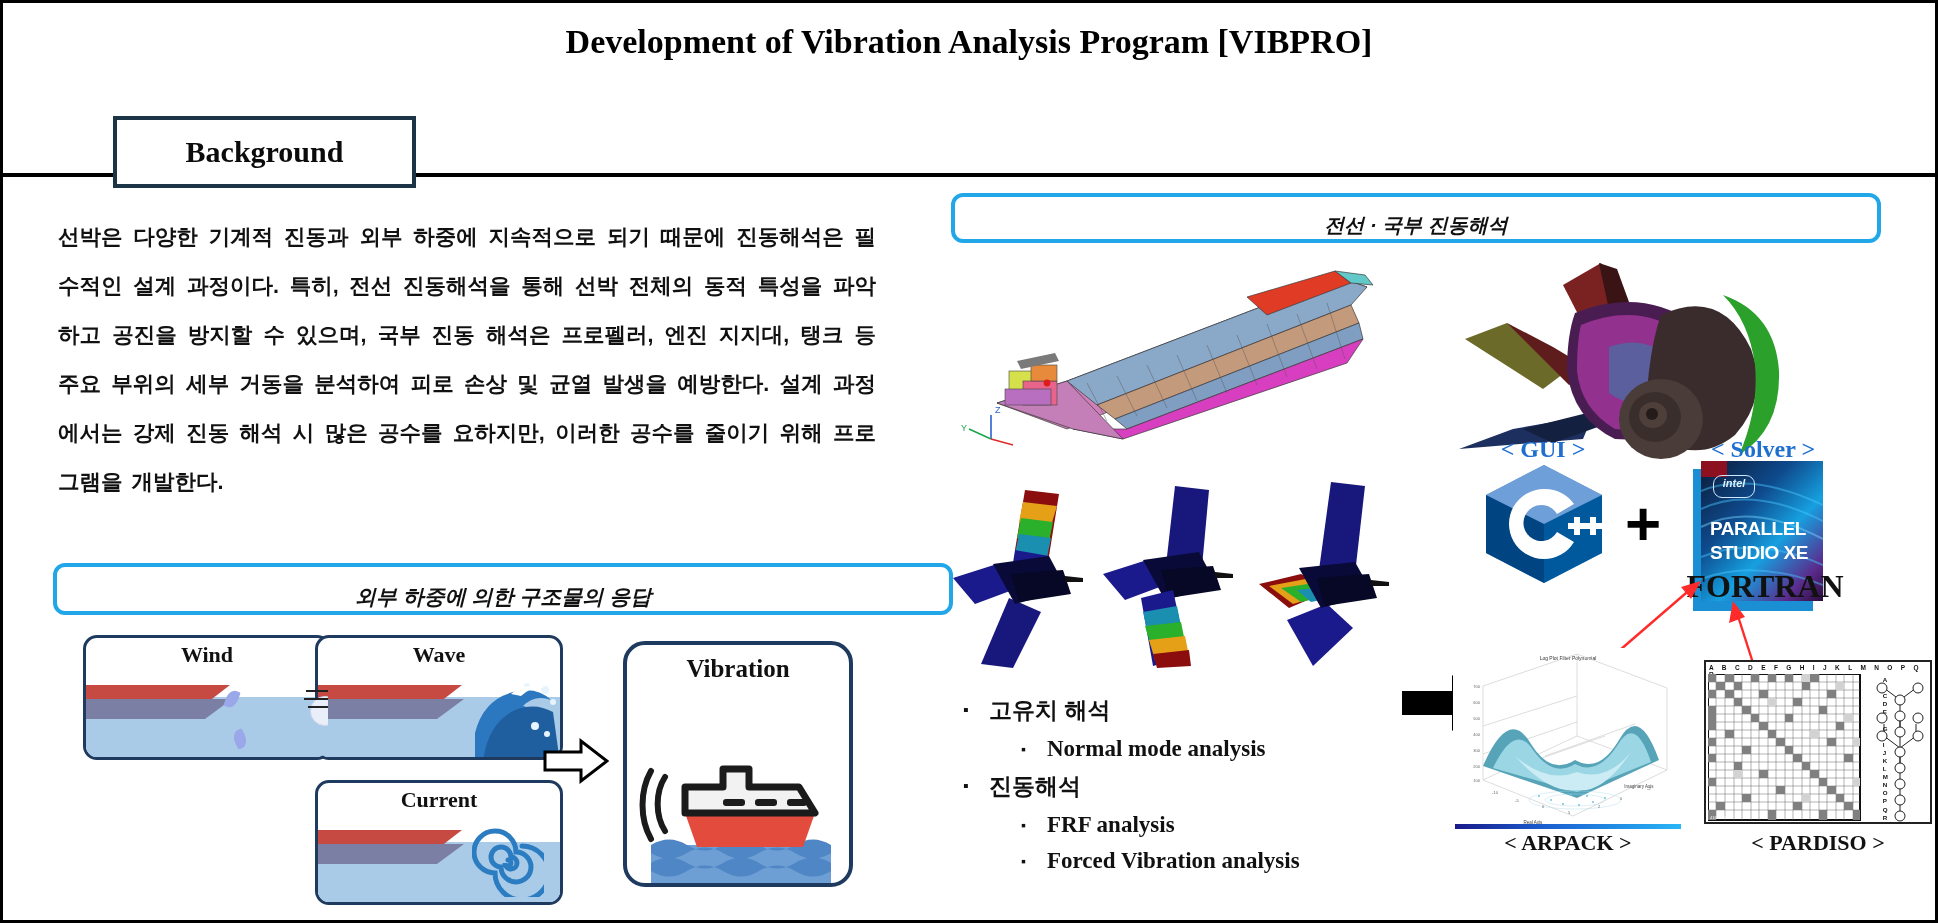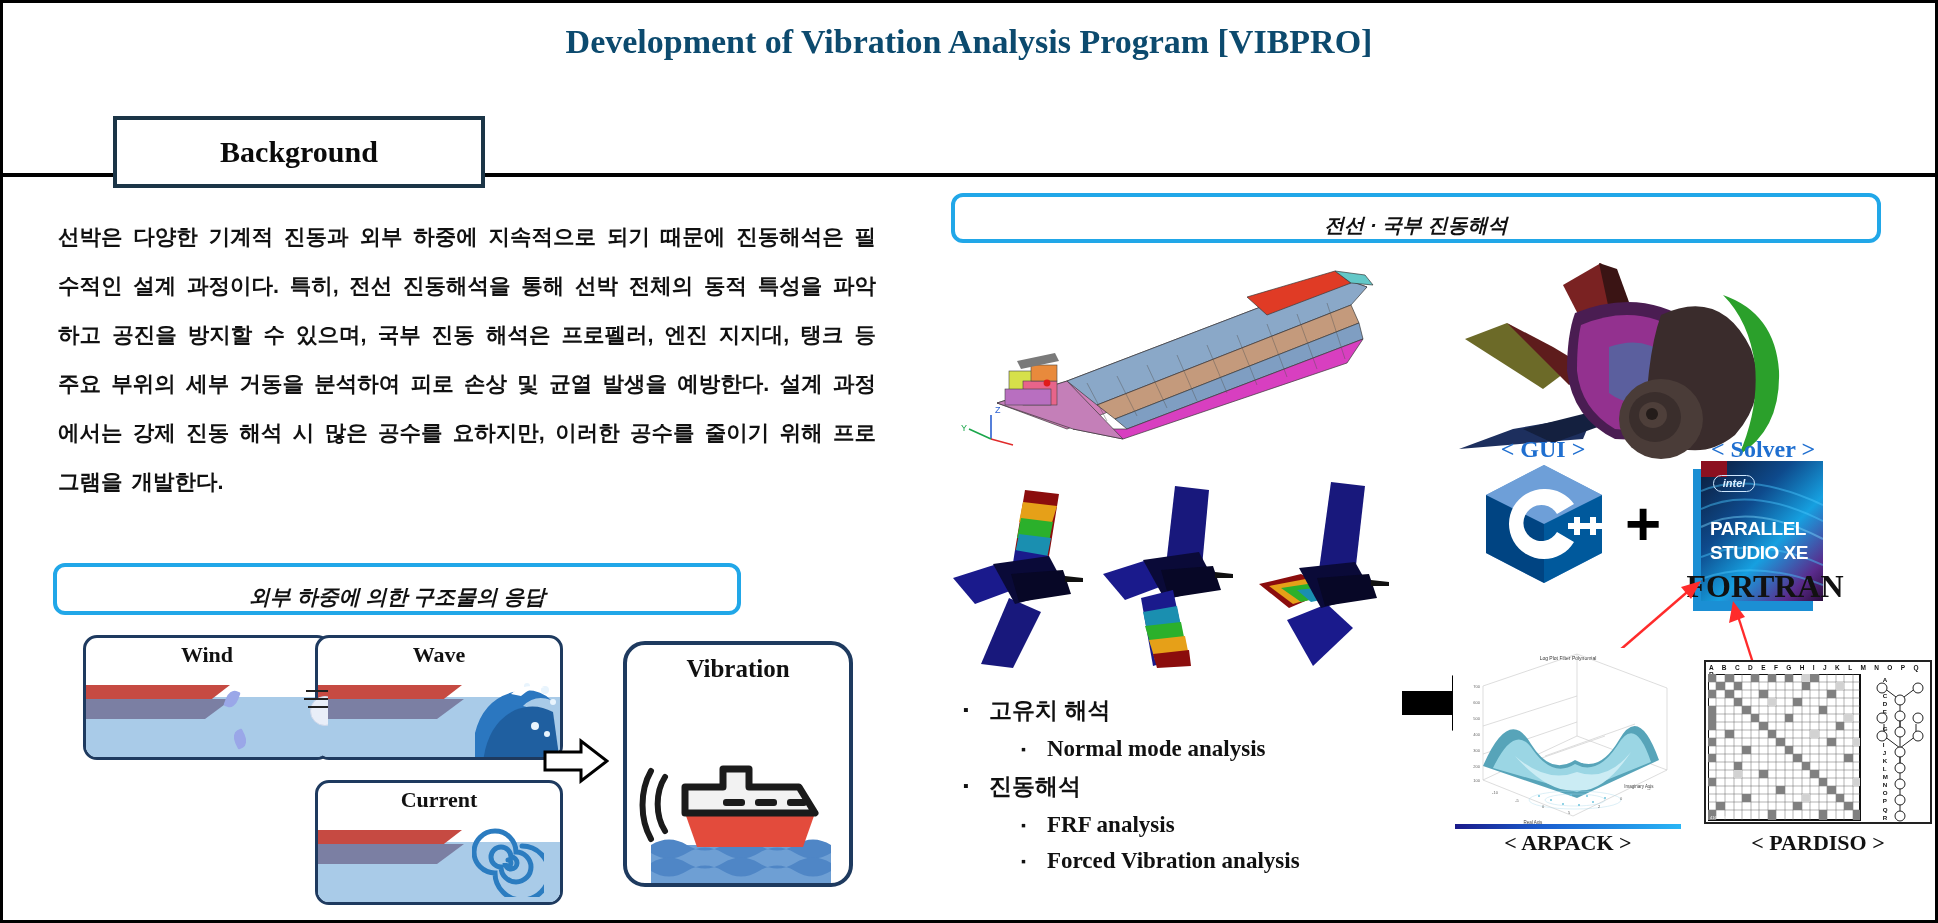--- a/index.html
+++ b/index.html
@@ -18,30 +18,30 @@
   
   .title-bar {
     position: absolute; left: 0; top: 0; width: 100%; height: 172px;
   }
   .slide-title {
     position: absolute; left: 0; top: 20px; width: 100%;
     text-align: center;
     font-family: "Liberation Serif", serif;
     font-weight: bold;
     font-size: 34px;
-    color: #0c4a6e;
+    color: #000000;
     letter-spacing: 0px;
   }
   .title-rule {
     position: absolute; left: 0; top: 170px; width: 100%;
     height: 4px; background: #000000;
   }
   .section-tag {
     position: absolute; left: 110px; top: 113px;
-    width: 372px; height: 72px;
+    width: 303px; height: 72px;
     border: 4px solid #1b3547;
     background: #ffffff;
     display: flex; align-items: center; justify-content: center;
     z-index: 5;
   }
   .section-tag span {
     font-family: "Liberation Serif", serif;
     font-weight: bold; font-size: 30px; color: #0b0b0b;
   }
 
@@ -63,21 +63,21 @@
     border: 4px solid #21a7e8;
     border-radius: 12px;
     background: #ffffff;
     display: flex; align-items: flex-end; justify-content: center;
     font-family: "Liberation Sans", sans-serif;
     font-style: italic;
     font-weight: 600;
     color: #111111;
   }
   #left-banner {
-    position: absolute; left: 50px; top: 370px; width: 688px; height: 52px;
+    position: absolute; left: 50px; top: 370px; width: 900px; height: 52px;
     font-size: 21px;
   }
 
   
   .cards { position: absolute; left: 80px; top: 442px; width: 440px; height: 270px; }
   .card {
     position: absolute; width: 248px; height: 125px;
     border: 3px solid #1e3a5f; border-radius: 14px;
     background: #ffffff; overflow: hidden;
   }
@@ -425,21 +425,21 @@
       <div style="position:absolute;left:0;top:8px;width:120px;height:142px;background:#1b8fd4;"></div>
       <div style="position:absolute;left:8px;top:0;width:122px;height:140px;background:linear-gradient(135deg,#0b1a36 0%,#0e4a8c 35%,#16a0e0 60%,#5a2b8c 85%,#2b0c3c 100%);overflow:hidden;">
         <div style="position:absolute;left:0;top:0;width:26px;height:16px;background:#8c1020;"></div>
         <svg width="122" height="140" viewBox="0 0 122 140" style="position:absolute;left:0;top:0;opacity:.45">
           <path d="M0 30 Q50 10 122 44" fill="none" stroke="#49c8ff" stroke-width="2"></path>
           <path d="M0 48 Q50 24 122 60" fill="none" stroke="#49c8ff" stroke-width="2"></path>
           <path d="M0 66 Q50 40 122 78" fill="none" stroke="#7ad8ff" stroke-width="2"></path>
           <path d="M0 96 Q54 74 122 104" fill="none" stroke="#49c8ff" stroke-width="2"></path>
           <path d="M0 118 Q54 98 122 124" fill="none" stroke="#49c8ff" stroke-width="2"></path>
         </svg>
-        <div style="position:absolute;left:12px;top:14px;width:42px;height:17px;border:1.5px solid #cfe8ff;border-radius:9px;color:#dff0ff;font:italic 600 11px 'Liberation Sans',sans-serif;text-align:center;line-height:15px;">intel</div>
+        <div style="position:absolute;left:12px;top:14px;width:42px;height:23px;border:1.5px solid #cfe8ff;border-radius:9px;color:#dff0ff;font:italic 600 11px 'Liberation Sans',sans-serif;text-align:center;line-height:15px;">intel</div>
         <div style="position:absolute;left:9px;top:58px;color:#fff;font:900 19px 'Liberation Sans',sans-serif;letter-spacing:-0.5px;line-height:19px;">PARALLEL</div>
         <div style="position:absolute;left:9px;top:82px;color:#fff;font:900 19px 'Liberation Sans',sans-serif;letter-spacing:-0.5px;line-height:19px;">STUDIO XE</div>
       </div>
     </div>
 
     <div class="fig-caption-black" style="position:absolute;left:752px;top:375px;width:160px;font-size:32px;">FORTRAN</div>
 
     <svg class="fig" style="left:600px;top:380px;width:200px;height:150px;" viewBox="0 0 200 150">
       <line x1="14" y1="140" x2="160" y2="14" stroke="#ff2b2b" stroke-width="2.4"></line>
       <polygon points="168,8 148,14 158,26" fill="#ff2b2b"></polygon>

